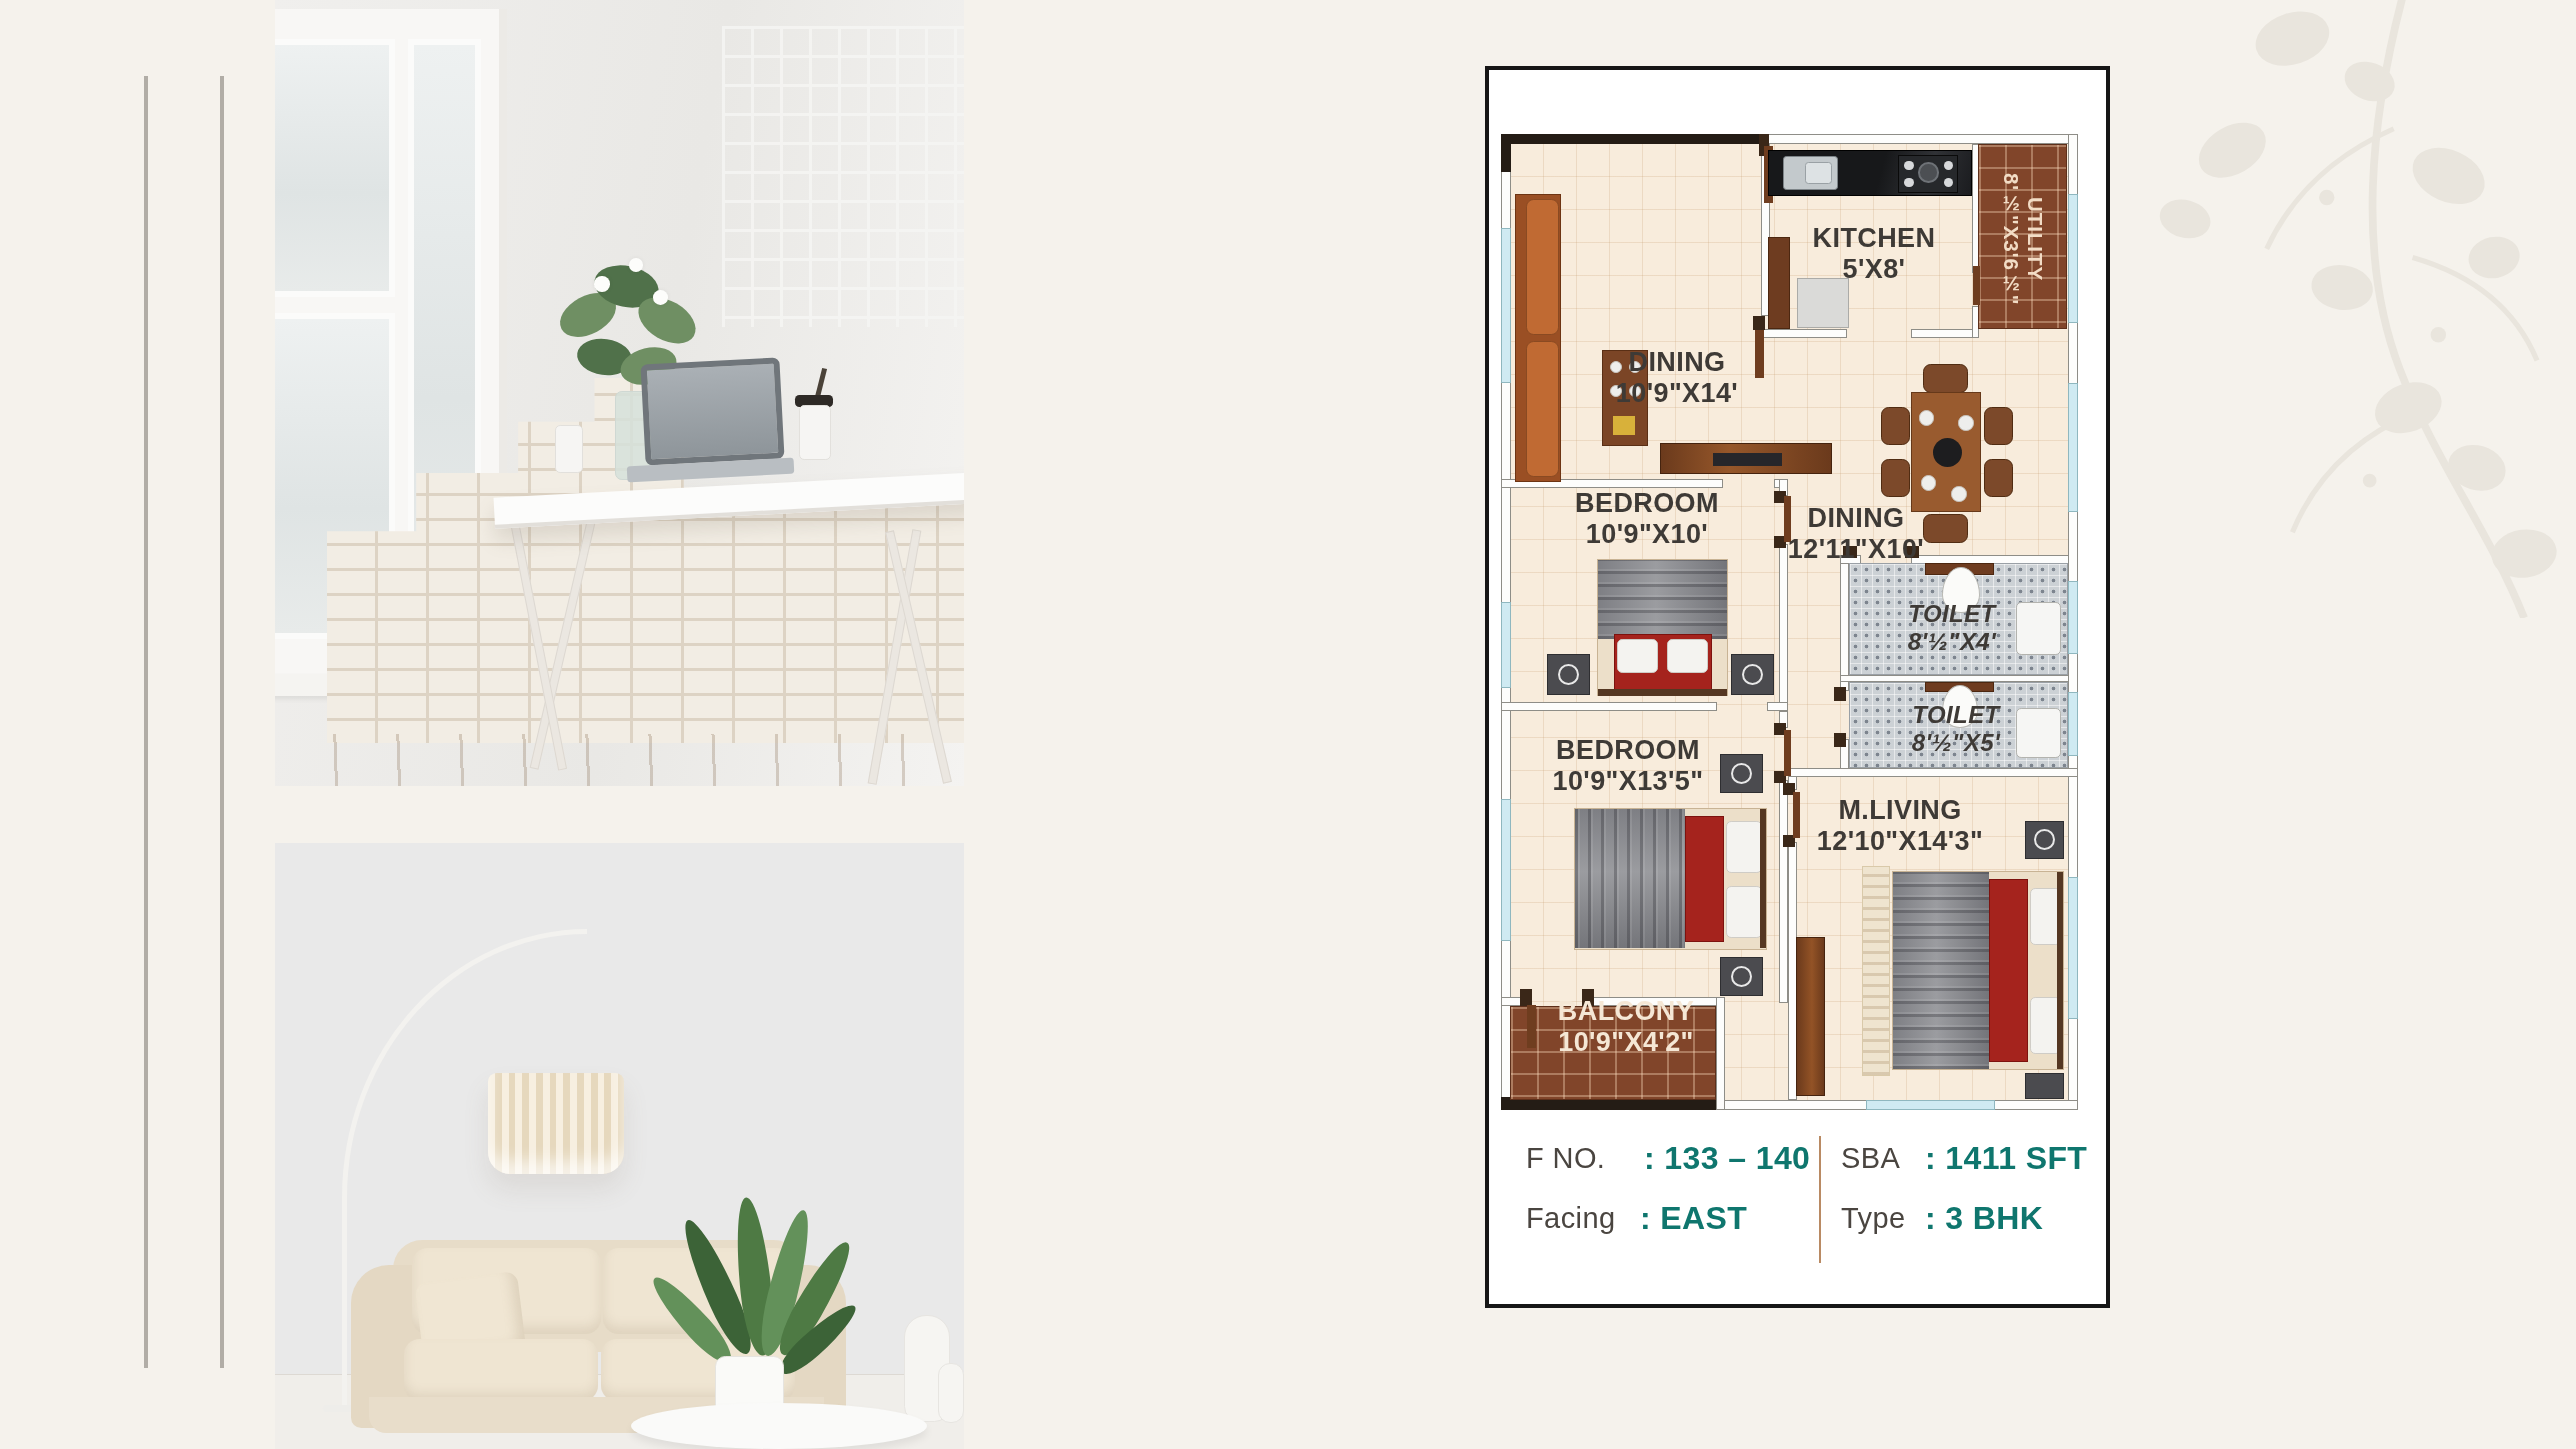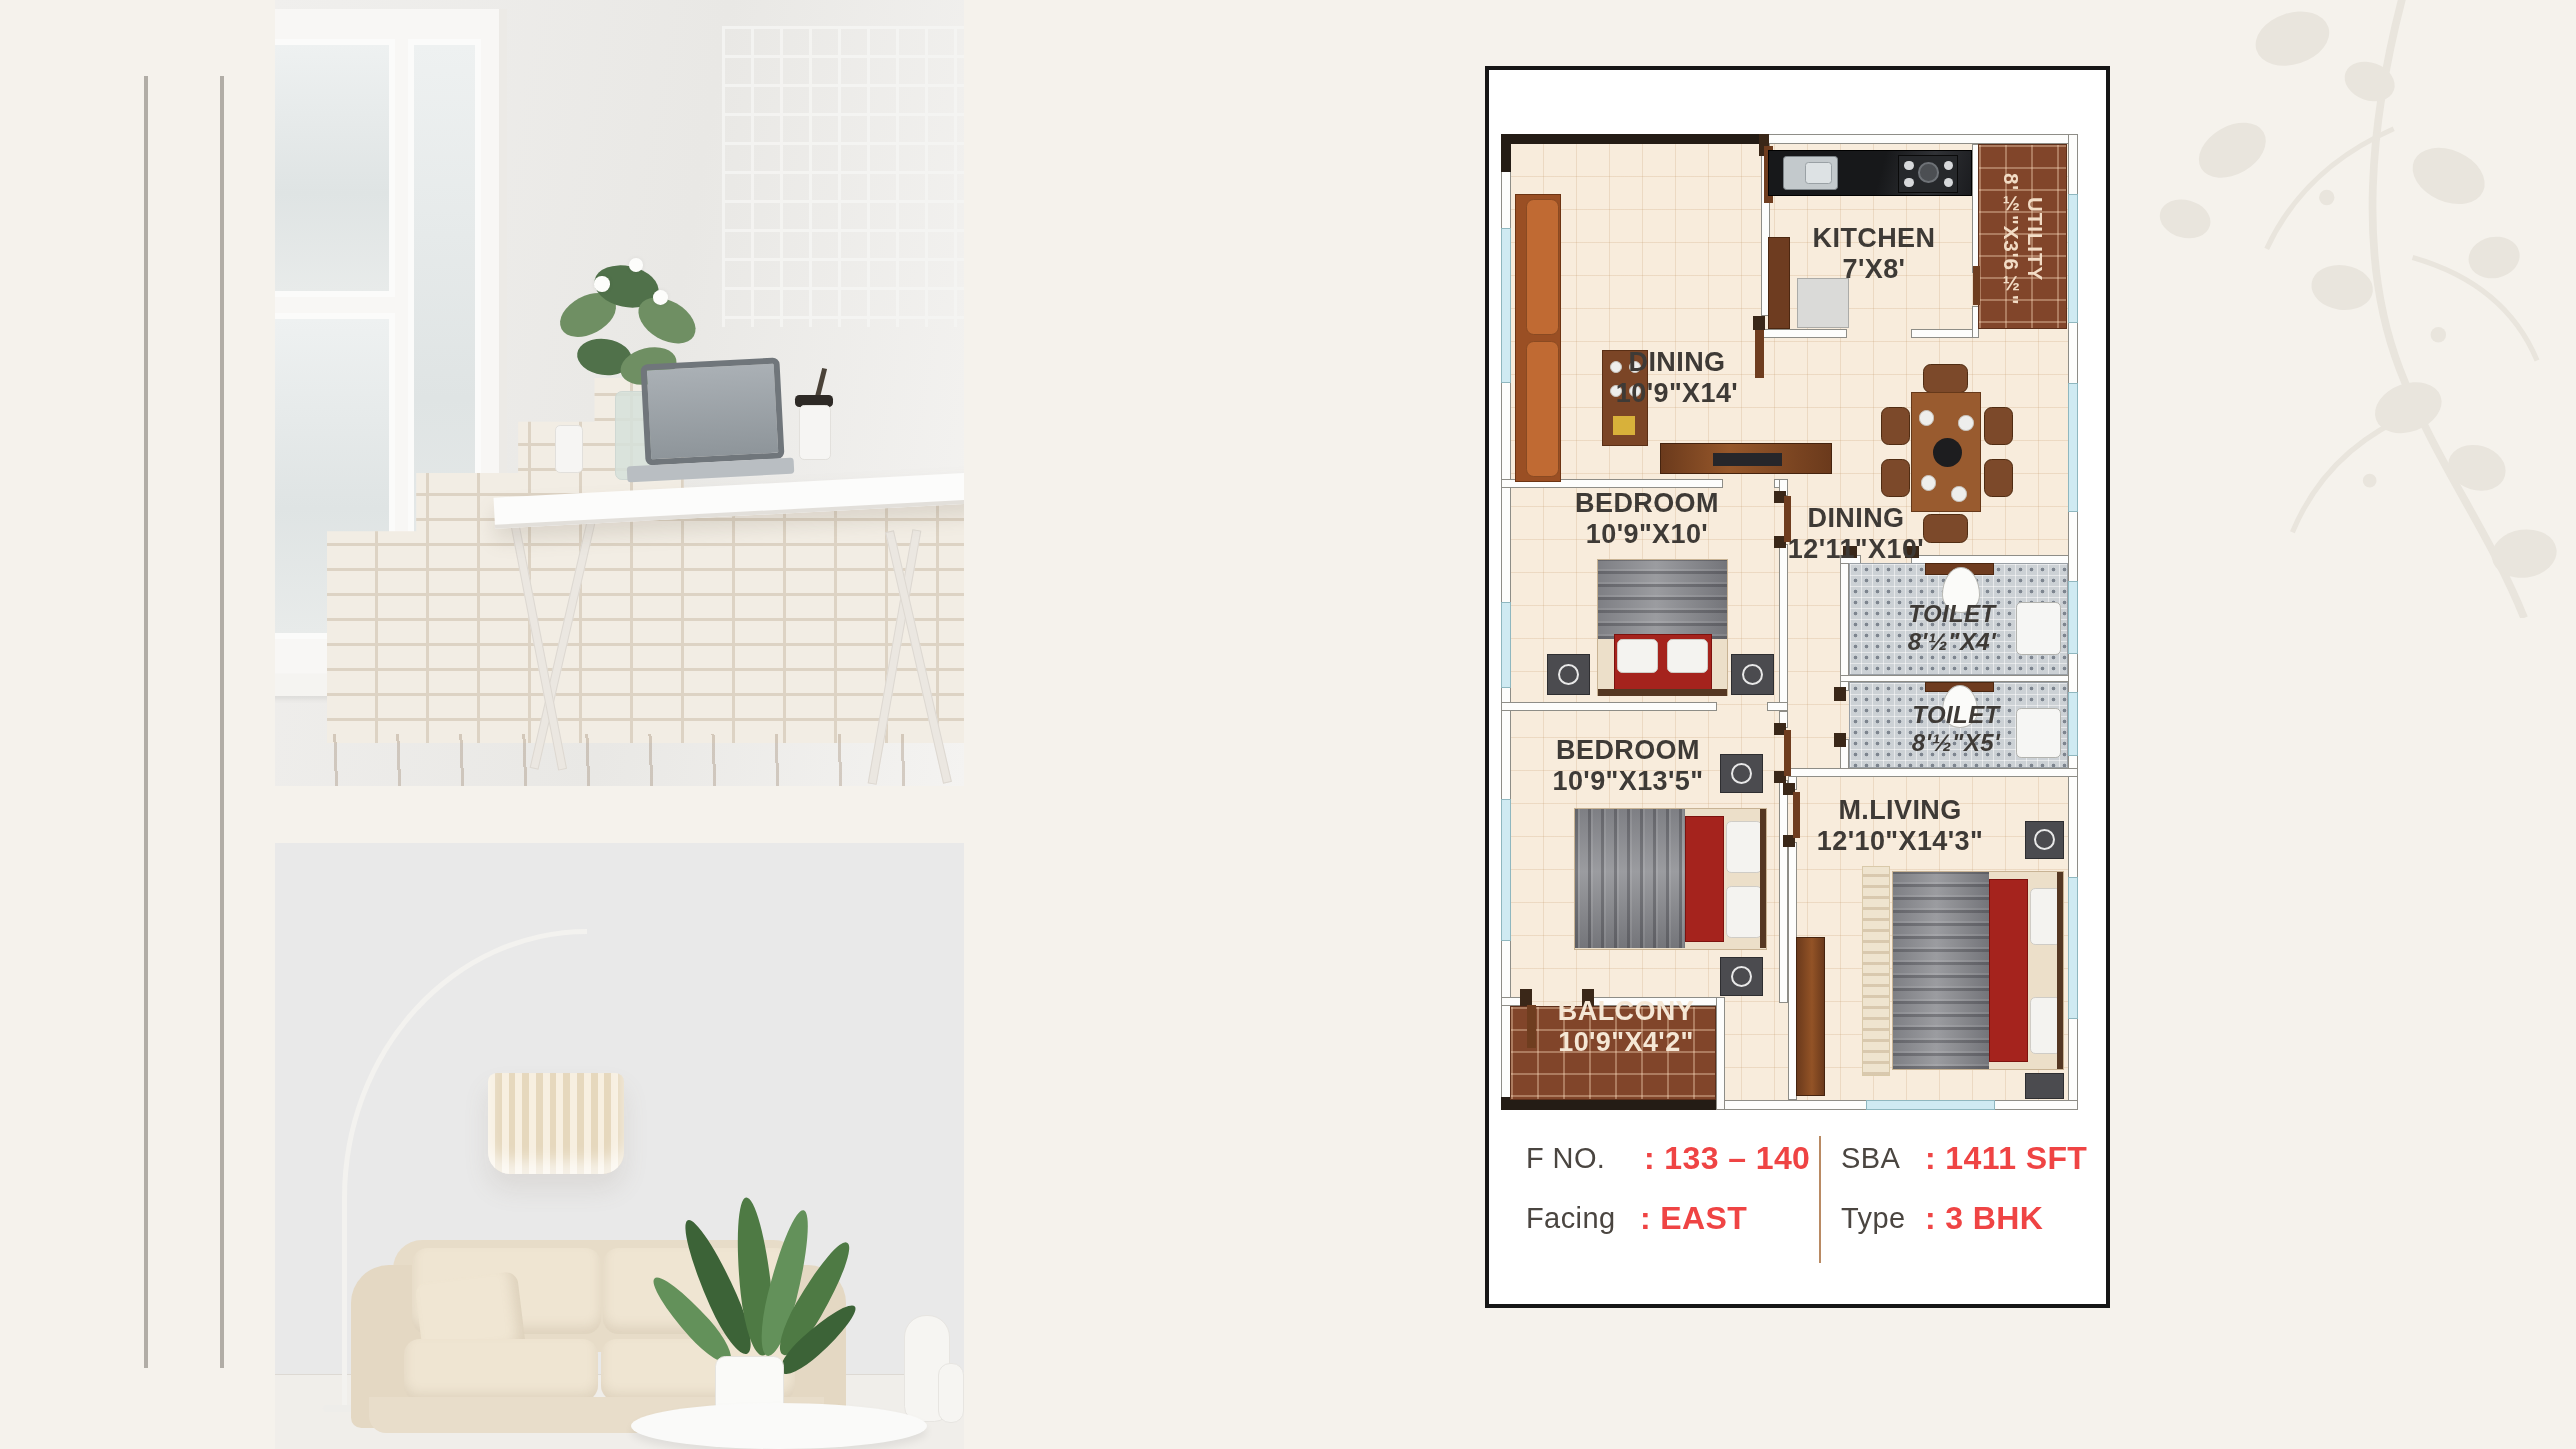--- a/index.html
+++ b/index.html
@@ -104,21 +104,21 @@
   .rug{background:#efe4cf;background-image:repeating-linear-gradient(0deg,rgba(160,130,90,.28) 0 3.4px,transparent 3.4px 11px);border:0.9px solid #d9c9a9;}
   .wardrobe{background:linear-gradient(90deg,#6b3a1c,#935326 55%,#6b3a1c);border:0.9px solid #45230e;}
 
   .rlabel{position:absolute;transform:translateX(-50%);text-align:center;font-weight:700;
     color:#3e3a36;line-height:1.16;white-space:nowrap;font-size:27px;letter-spacing:0.4px;z-index:30;}
   .rlabel.small{font-size:24px;font-style:italic;}
   .rlabel.white{color:#f5e7d5;}
   .rlabel.vert{transform:none;writing-mode:vertical-rl;font-size:20.6px;color:#f2dcc5;letter-spacing:0.9px;}
 
   .info-label{position:absolute;font-size:29px;color:#4a4540;letter-spacing:0.4px;}
-  .info-value{position:absolute;font-size:32px;font-weight:700;color:#ef4444;letter-spacing:0.4px;}
+  .info-value{position:absolute;font-size:32px;font-weight:700;color:#0f766e;letter-spacing:0.4px;}
   .info-divider{position:absolute;background:#b98a63;}
 </style>
 </head>
 <body>
 
 <svg class="abs" style="right:0;top:0;width:653px;height:618px" viewBox="0 0 760 720">
   <g fill="none" stroke="#e9e5dd" stroke-width="9">
     <path d="M560 -10 C 520 140, 505 300, 555 430 C 595 535, 660 620, 700 720"></path>
     <path d="M548 150 C 480 180, 430 225, 400 290" stroke-width="6"></path>
     <path d="M570 300 C 640 320, 690 360, 715 420" stroke-width="6"></path>
@@ -374,21 +374,21 @@
       </div>
     <div class="abs nightstand" style="left:524px;top:939px;width:39px;height:26px"></div>
     <div class="abs wardrobe" style="left:295px;top:803px;width:29px;height:159px"></div>
 
     <div class="rlabel" style="left:176px;top:213px">
       <div>DINING</div>
       <div>10'9"X14'</div>
     </div>
     <div class="rlabel" style="left:373px;top:89px">
       <div>KITCHEN</div>
-      <div>7'X8'</div>
+      <div>5'X8'</div>
     </div>
     <div class="rlabel vert" style="left:498px;top:24px;height:163px">
       <div>UTILITY</div>
       <div>8'½"X3'6½"</div>
     </div>
     <div class="rlabel" style="left:146px;top:354px">
       <div>BEDROOM</div>
       <div>10'9"X10'</div>
     </div>
     <div class="rlabel" style="left:355px;top:369px">

